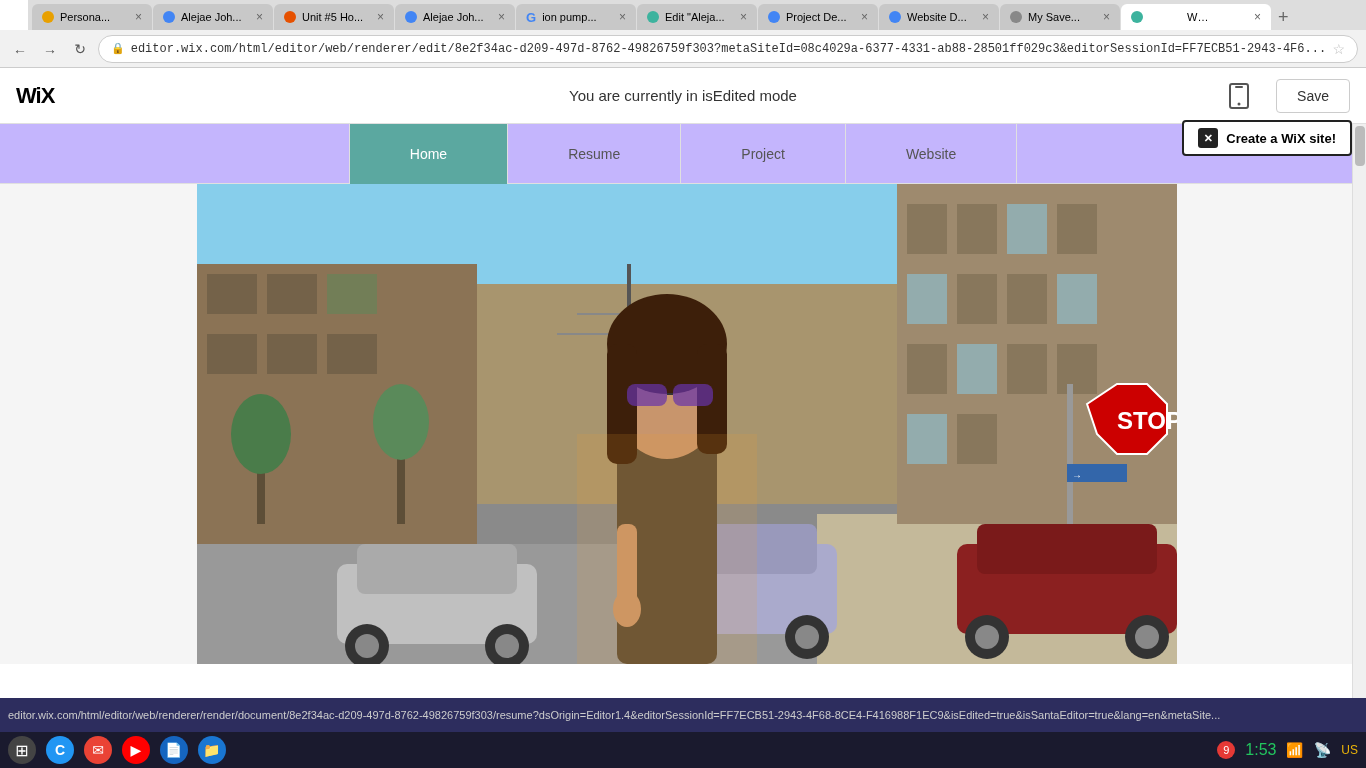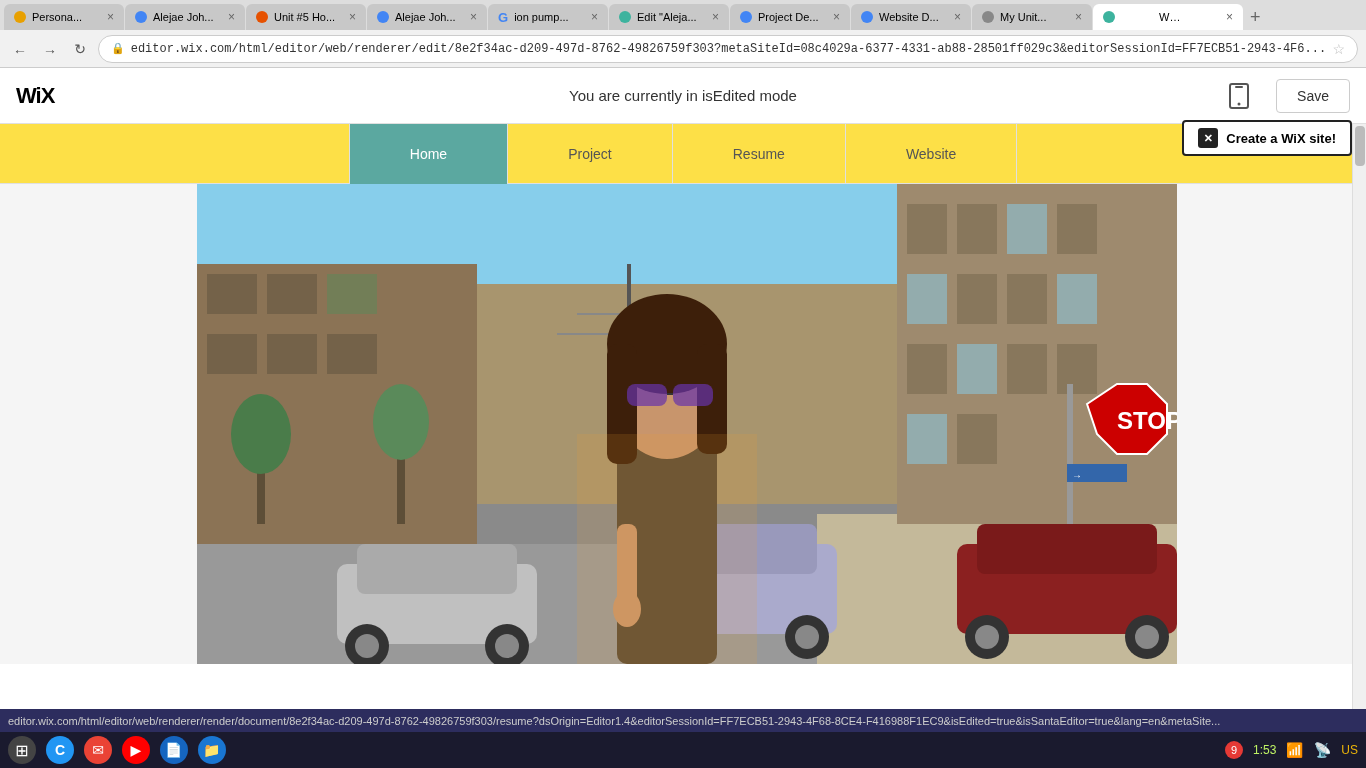--- a/index.html
+++ b/index.html
@@ -6,20 +6,21 @@
     body { font-family: Arial, sans-serif; background: #fff; width: 1366px; height: 768px; overflow: hidden; }
 
     
     .browser-tabs {
       height: 30px;
       background: #ddd;
       display: flex;
       align-items: flex-end;
       padding: 0 4px;
       gap: 1px;
+      margin-left: 28px;
     }
     .tab {
       height: 26px;
       padding: 0 10px;
       border-radius: 6px 6px 0 0;
       display: flex;
       align-items: center;
       font-size: 11px;
       gap: 6px;
       min-width: 120px;
@@ -119,21 +120,21 @@
       border-radius: 4px;
       font-size: 14px;
       color: #fff;
       cursor: pointer;
       font-weight: bold;
     }
 
     
     .site-nav {
       height: 60px;
-      background: #fde047;
+      background: #c4b5fd;
       display: flex;
       align-items: center;
       justify-content: center;
       border-bottom: 1px solid #e0e0e0;
       position: relative;
     }
     .nav-item {
       padding: 0 60px;
       height: 60px;
       display: flex;
@@ -204,21 +205,21 @@
       margin-left: auto;
       display: flex; align-items: center; gap: 10px;
       color: #fff; font-size: 12px;
     }
 
     .status-bar {
       position: fixed;
       bottom: 36px;
       left: 0;
       width: 1366px;
-      height: 23px;
+      height: 34px;
       background: #2d2d5e;
       display: flex;
       align-items: center;
       padding: 6px 8px;
       z-index: 199;
     }
     .status-url {
       font-size: 11px;
       color: #ccc;
       white-space: nowrap;
@@ -269,21 +270,21 @@
     <span class="tab-label">Project De...</span>
     <span class="tab-close">×</span>
   </div>
   <div class="tab inactive">
     <span class="tab-dot" style="background:#4285f4;"></span>
     <span class="tab-label">Website D...</span>
     <span class="tab-close">×</span>
   </div>
   <div class="tab inactive">
     <span class="tab-dot" style="background:#888;"></span>
-    <span class="tab-label">My Unit...</span>
+    <span class="tab-label">My Save...</span>
     <span class="tab-close">×</span>
   </div>
   <div class="tab active">
     <span class="tab-dot" style="background:#3db39e;"></span>
     <span class="tab-label">Wix Web...</span>
     <span class="tab-close">×</span>
   </div>
   <span style="font-size:18px;color:#666;padding:0 6px;cursor:pointer;margin-bottom:2px;">+</span>
 </div>
 
@@ -318,24 +319,24 @@
 <div style="position:absolute;top:120px;right:14px;z-index:100;background:#fff;border:2px solid #222;border-radius:4px;padding:6px 14px;display:flex;align-items:center;gap:8px;cursor:pointer;font-size:13px;font-weight:bold;">
   <div style="width:20px;height:20px;background:#222;border-radius:3px;display:flex;align-items:center;justify-content:center;color:#fff;font-size:11px;font-weight:bold;">✕</div>
   <span>Create a <strong>WiX</strong> site!</span>
 </div>
 
 <div class="site-nav">
   <div class="nav-item active">
     <span>Home</span>
   </div>
   <div class="nav-item">
+    <span>Resume</span>
+  </div>
+  <div class="nav-item">
     <span>Project</span>
-  </div>
-  <div class="nav-item">
-    <span>Resume</span>
   </div>
   <div class="nav-item">
     <span>Website</span>
   </div>
 </div>
 
 <div style="display:flex;justify-content:center;background:#f5f5f5;padding-left:8px;">
   <div class="hero-image-area">
     <svg width="980" height="480" viewBox="0 0 980 480" xmlns="http://www.w3.org/2000/svg">
 
@@ -455,18 +456,18 @@
     </div>
     <div class="taskbar-icon" style="background:#1565C0;">
       <span style="color:#fff;font-size:14px;">📄</span>
     </div>
     <div class="taskbar-icon" style="background:#1976D2;">
       <span style="color:#fff;font-size:14px;">📁</span>
     </div>
   </div>
   <div class="taskbar-right">
     <span style="background:#e53935;color:#fff;border-radius:50%;width:18px;height:18px;display:flex;align-items:center;justify-content:center;font-size:11px;">9</span>
-    <span style="color:#bef264;font-size:12px;">1:53</span>
+    <span style="color:#22c55e;font-size:16px;">1:53</span>
     <span style="font-size:14px;">📶</span>
     <span style="font-size:14px;">📡</span>
     <span style="color:#eab308;font-size:12px;">US</span>
   </div>
 </div>
 
 </body></html>

